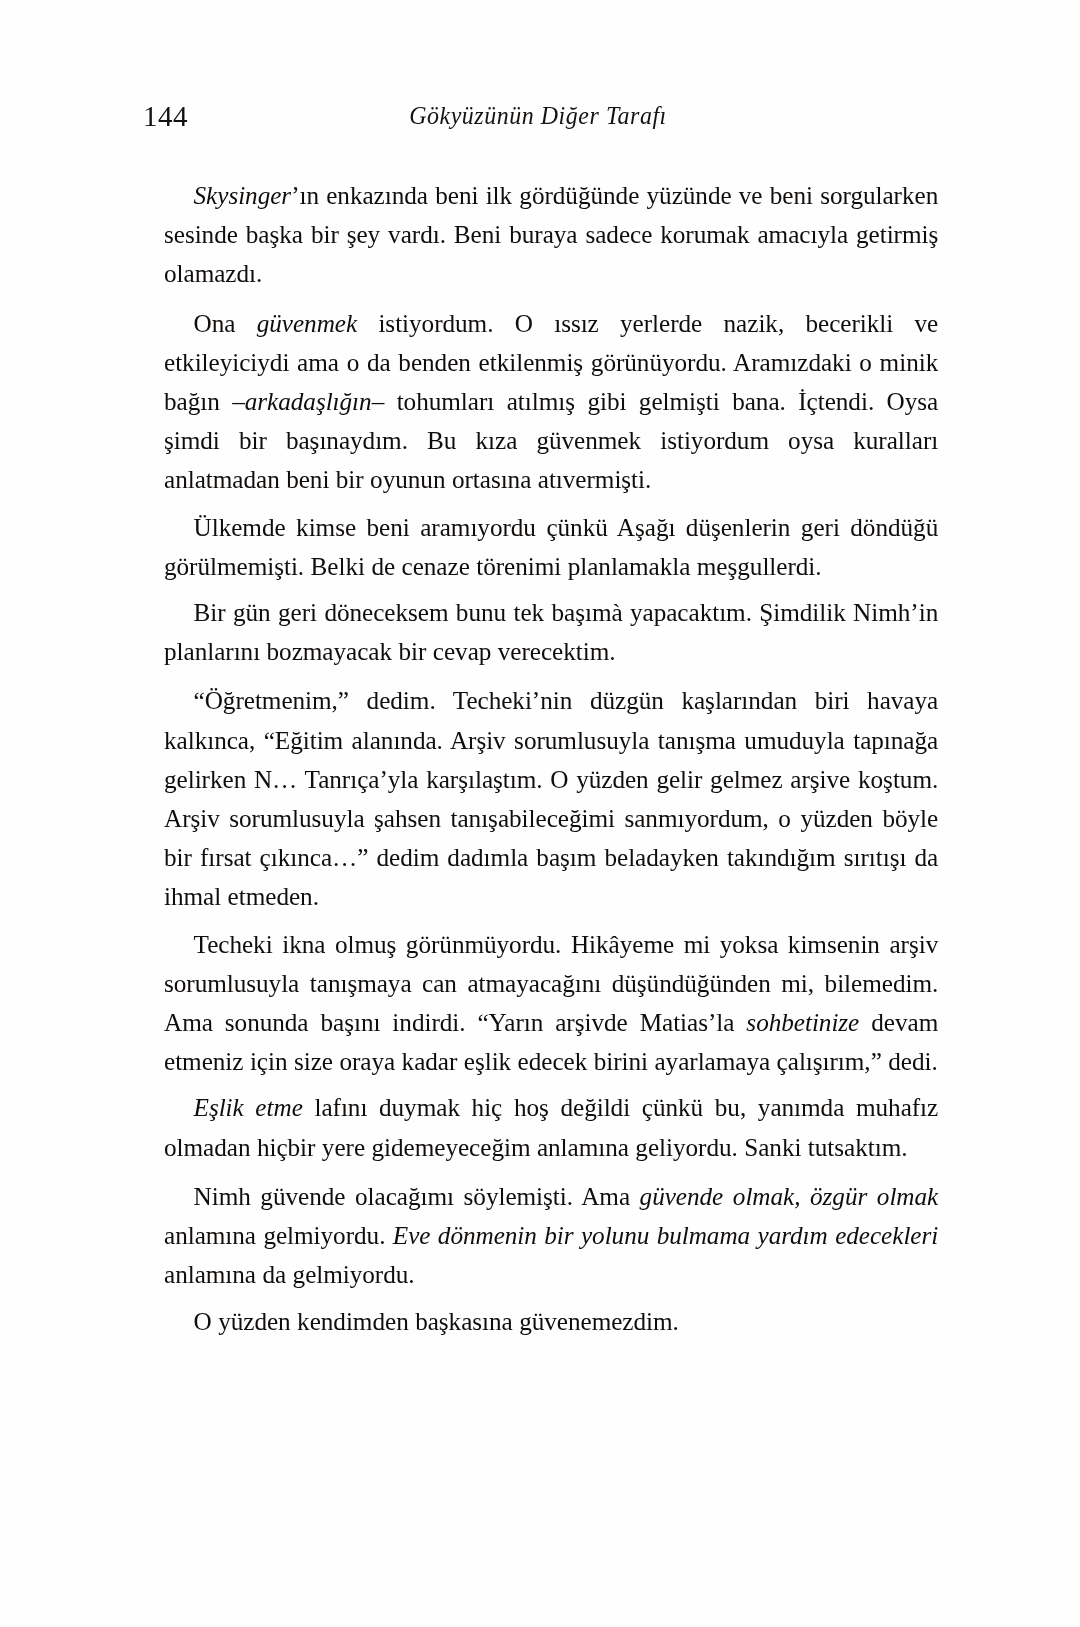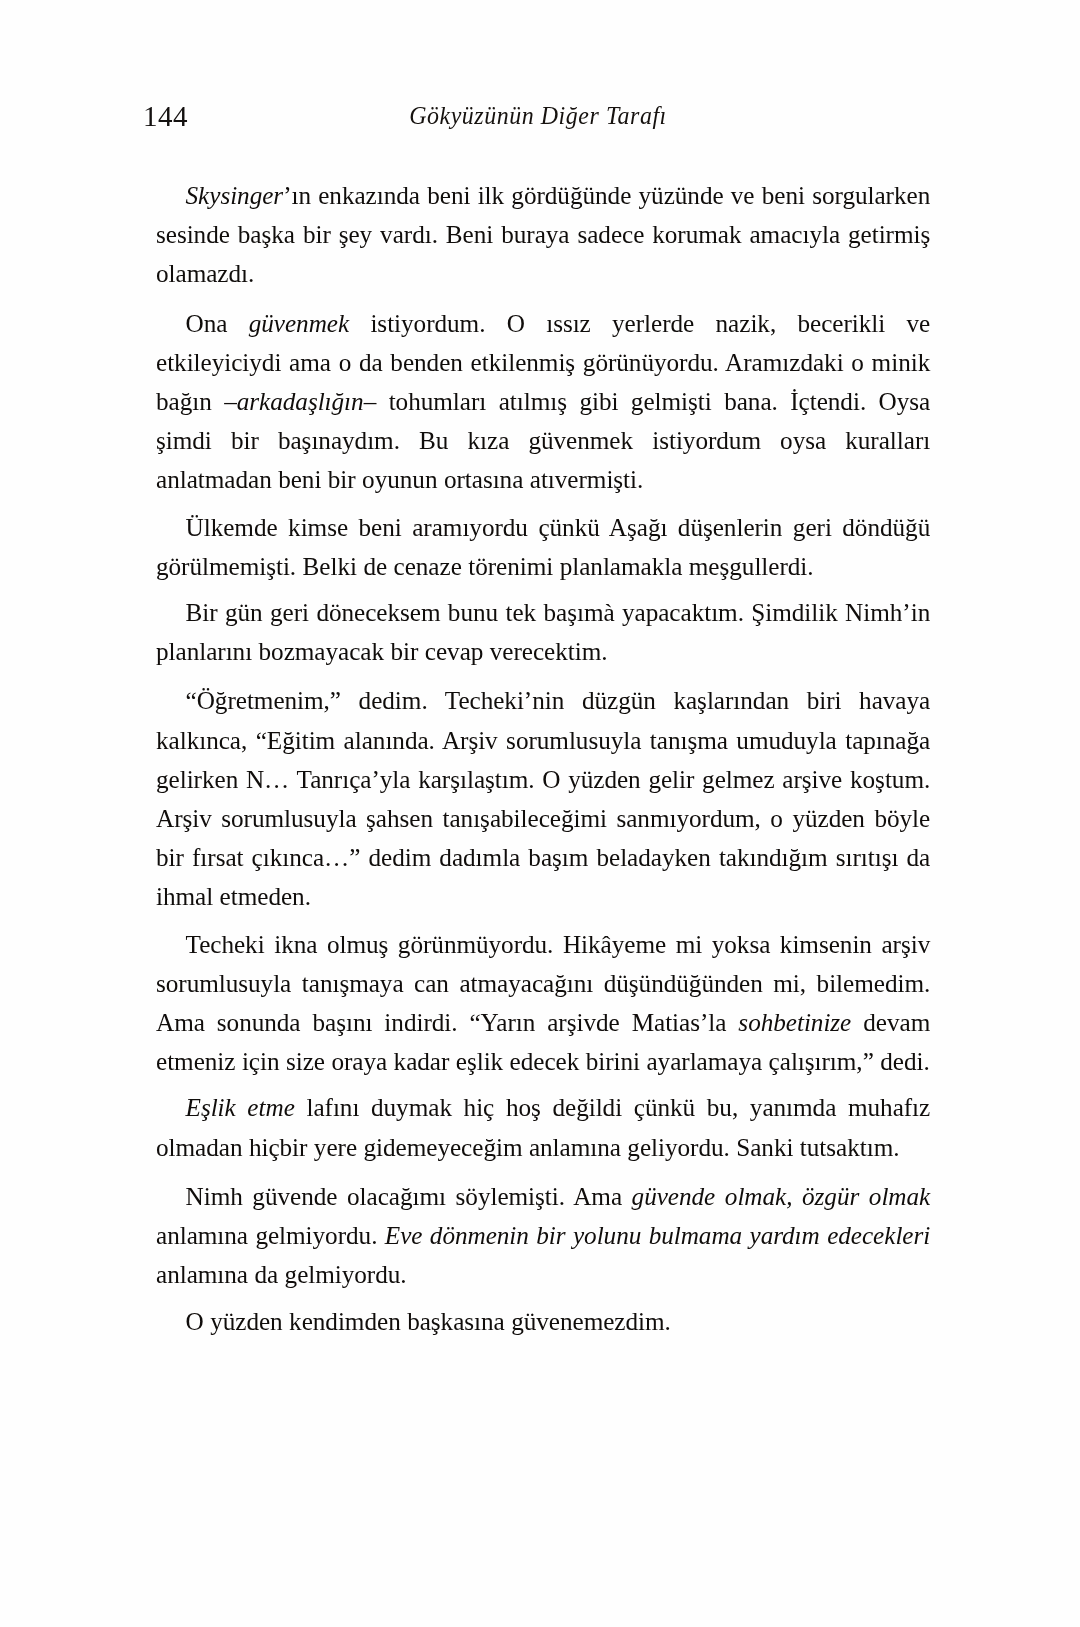--- a/index.html
+++ b/index.html
@@ -51,21 +51,21 @@
     font-size: 26px;
     line-height: 40px;
     letter-spacing: 0.6px;
     color: #16120f;
     transform: scaleX(0.92);
   }
 
   
   .textblock {
     position: absolute;
-    left: 156px;
+    left: 164px;
     top: 176px;
     width: 786px;
     font-family: Liberation Serif, serif;
   }
 
   p.para {
     margin: 0 0 6px 0;
     text-align: justify;
     text-justify: inter-word;
     font-size: 25.6px;

